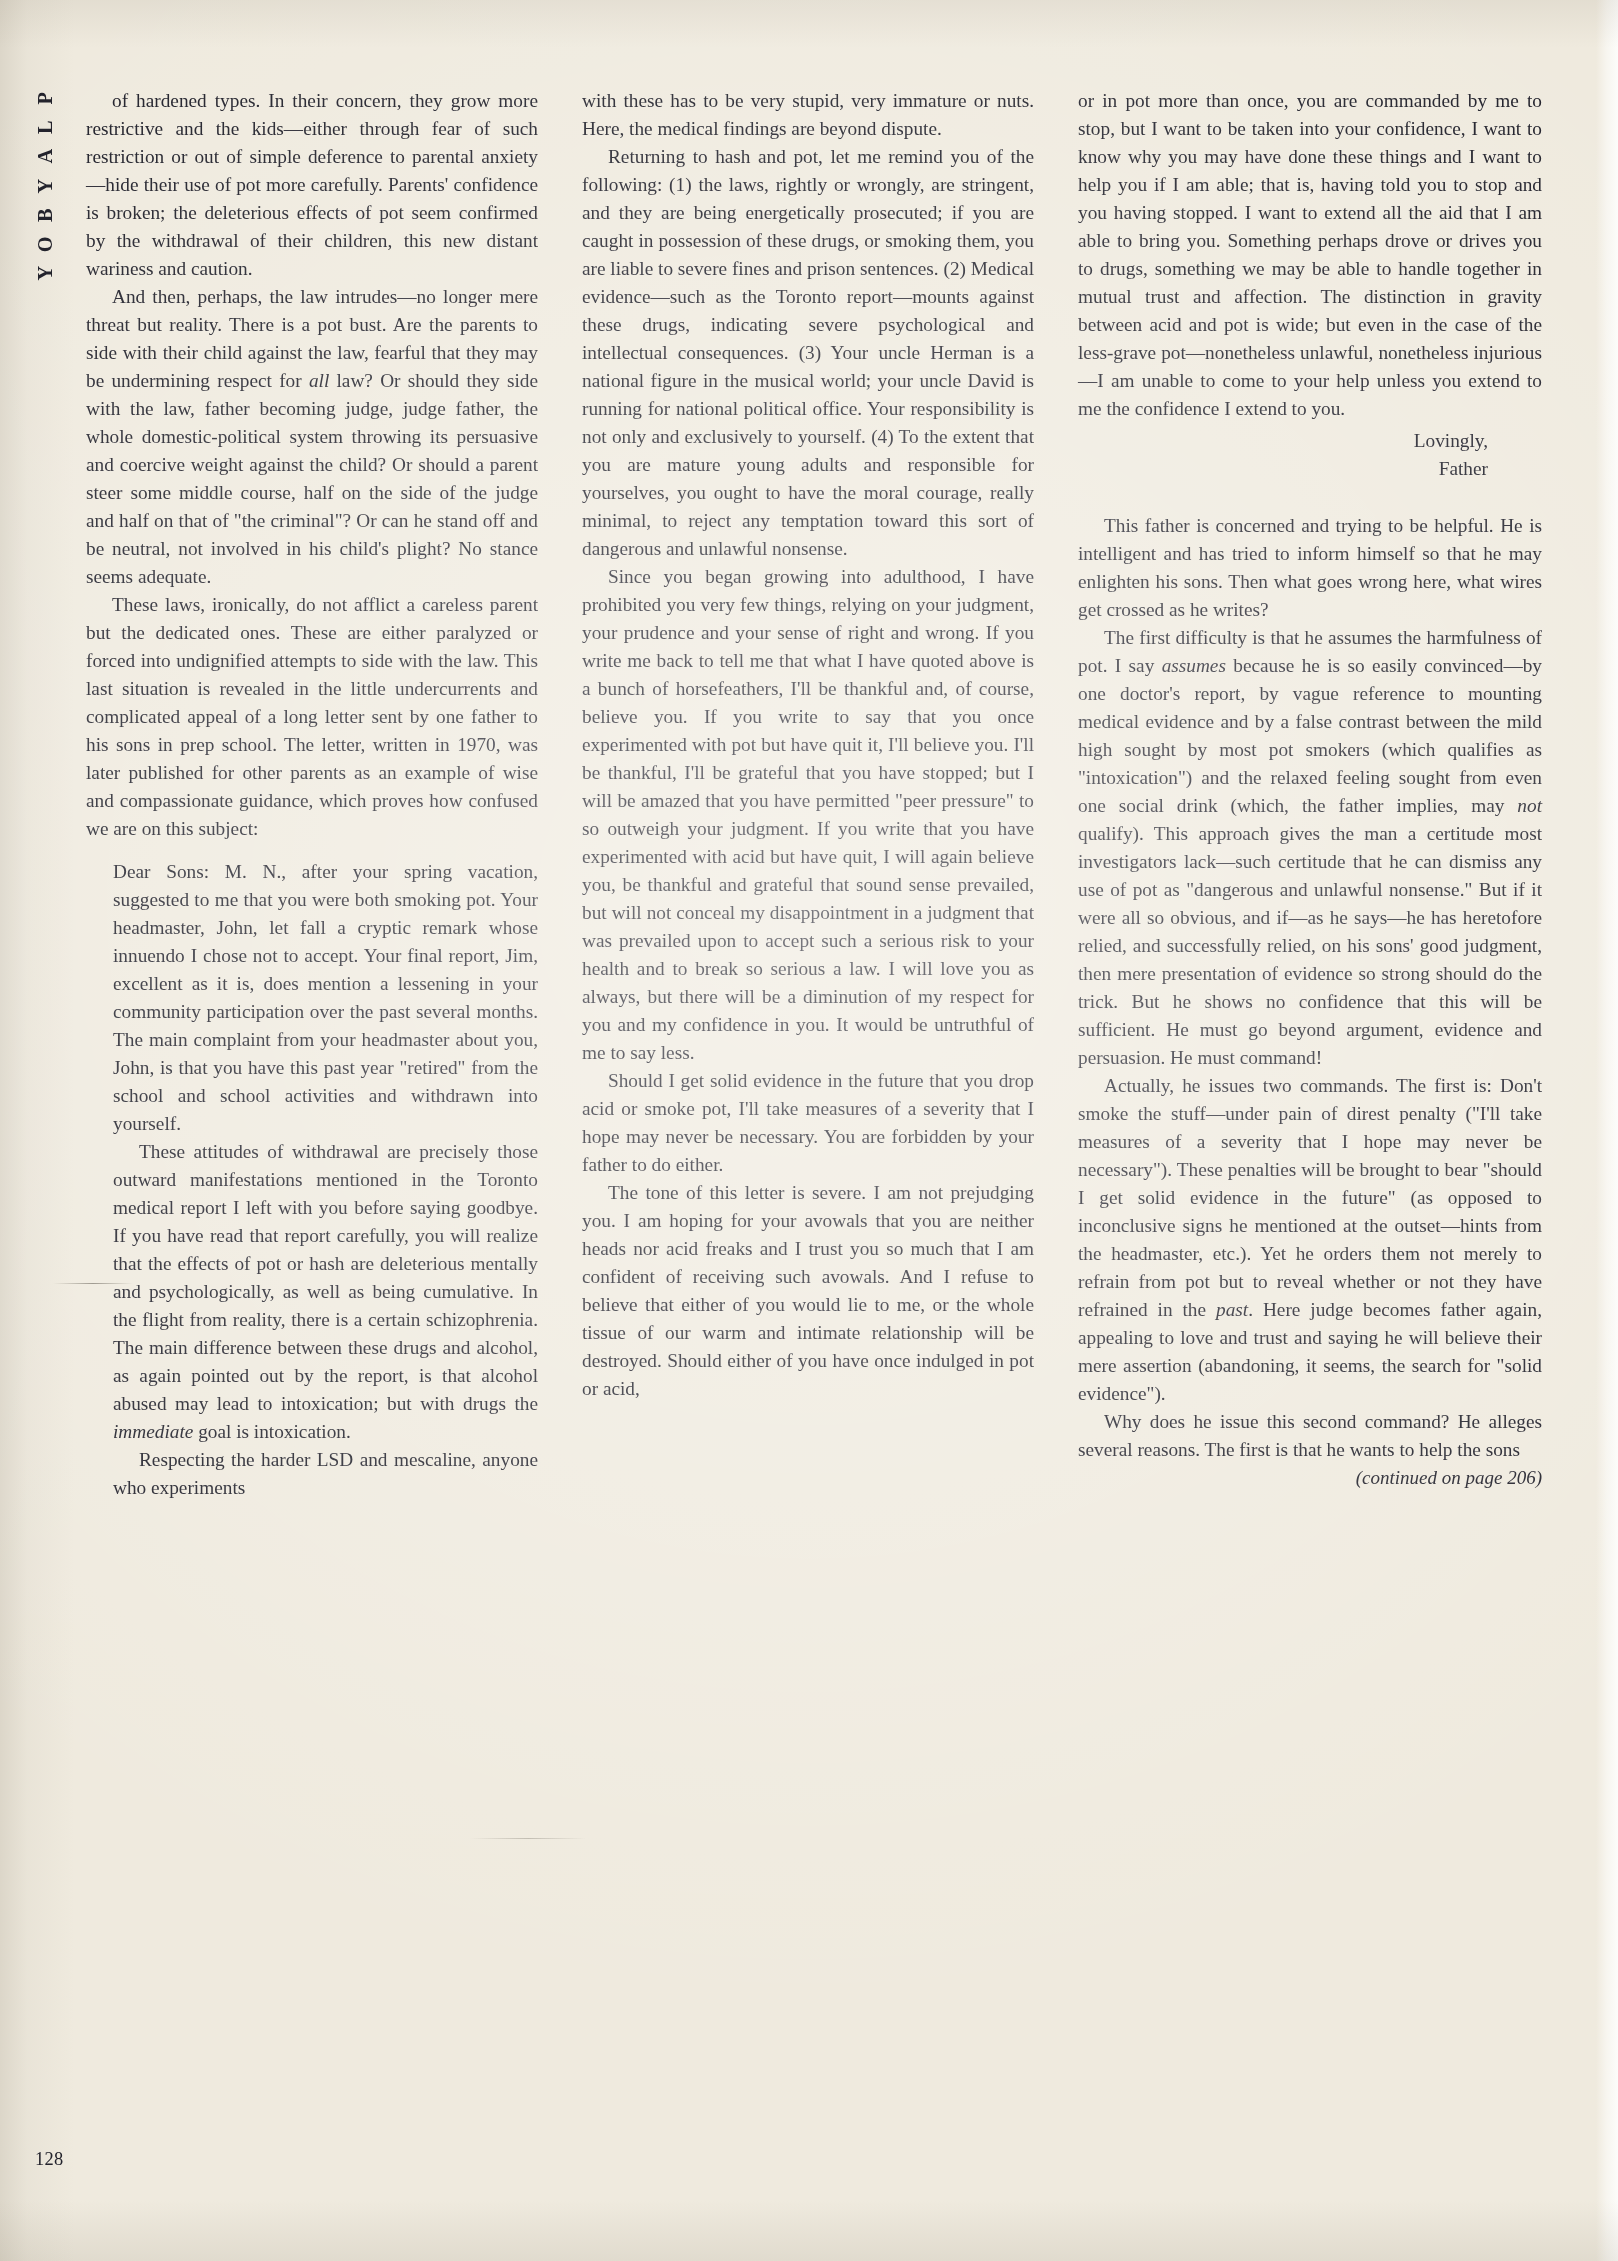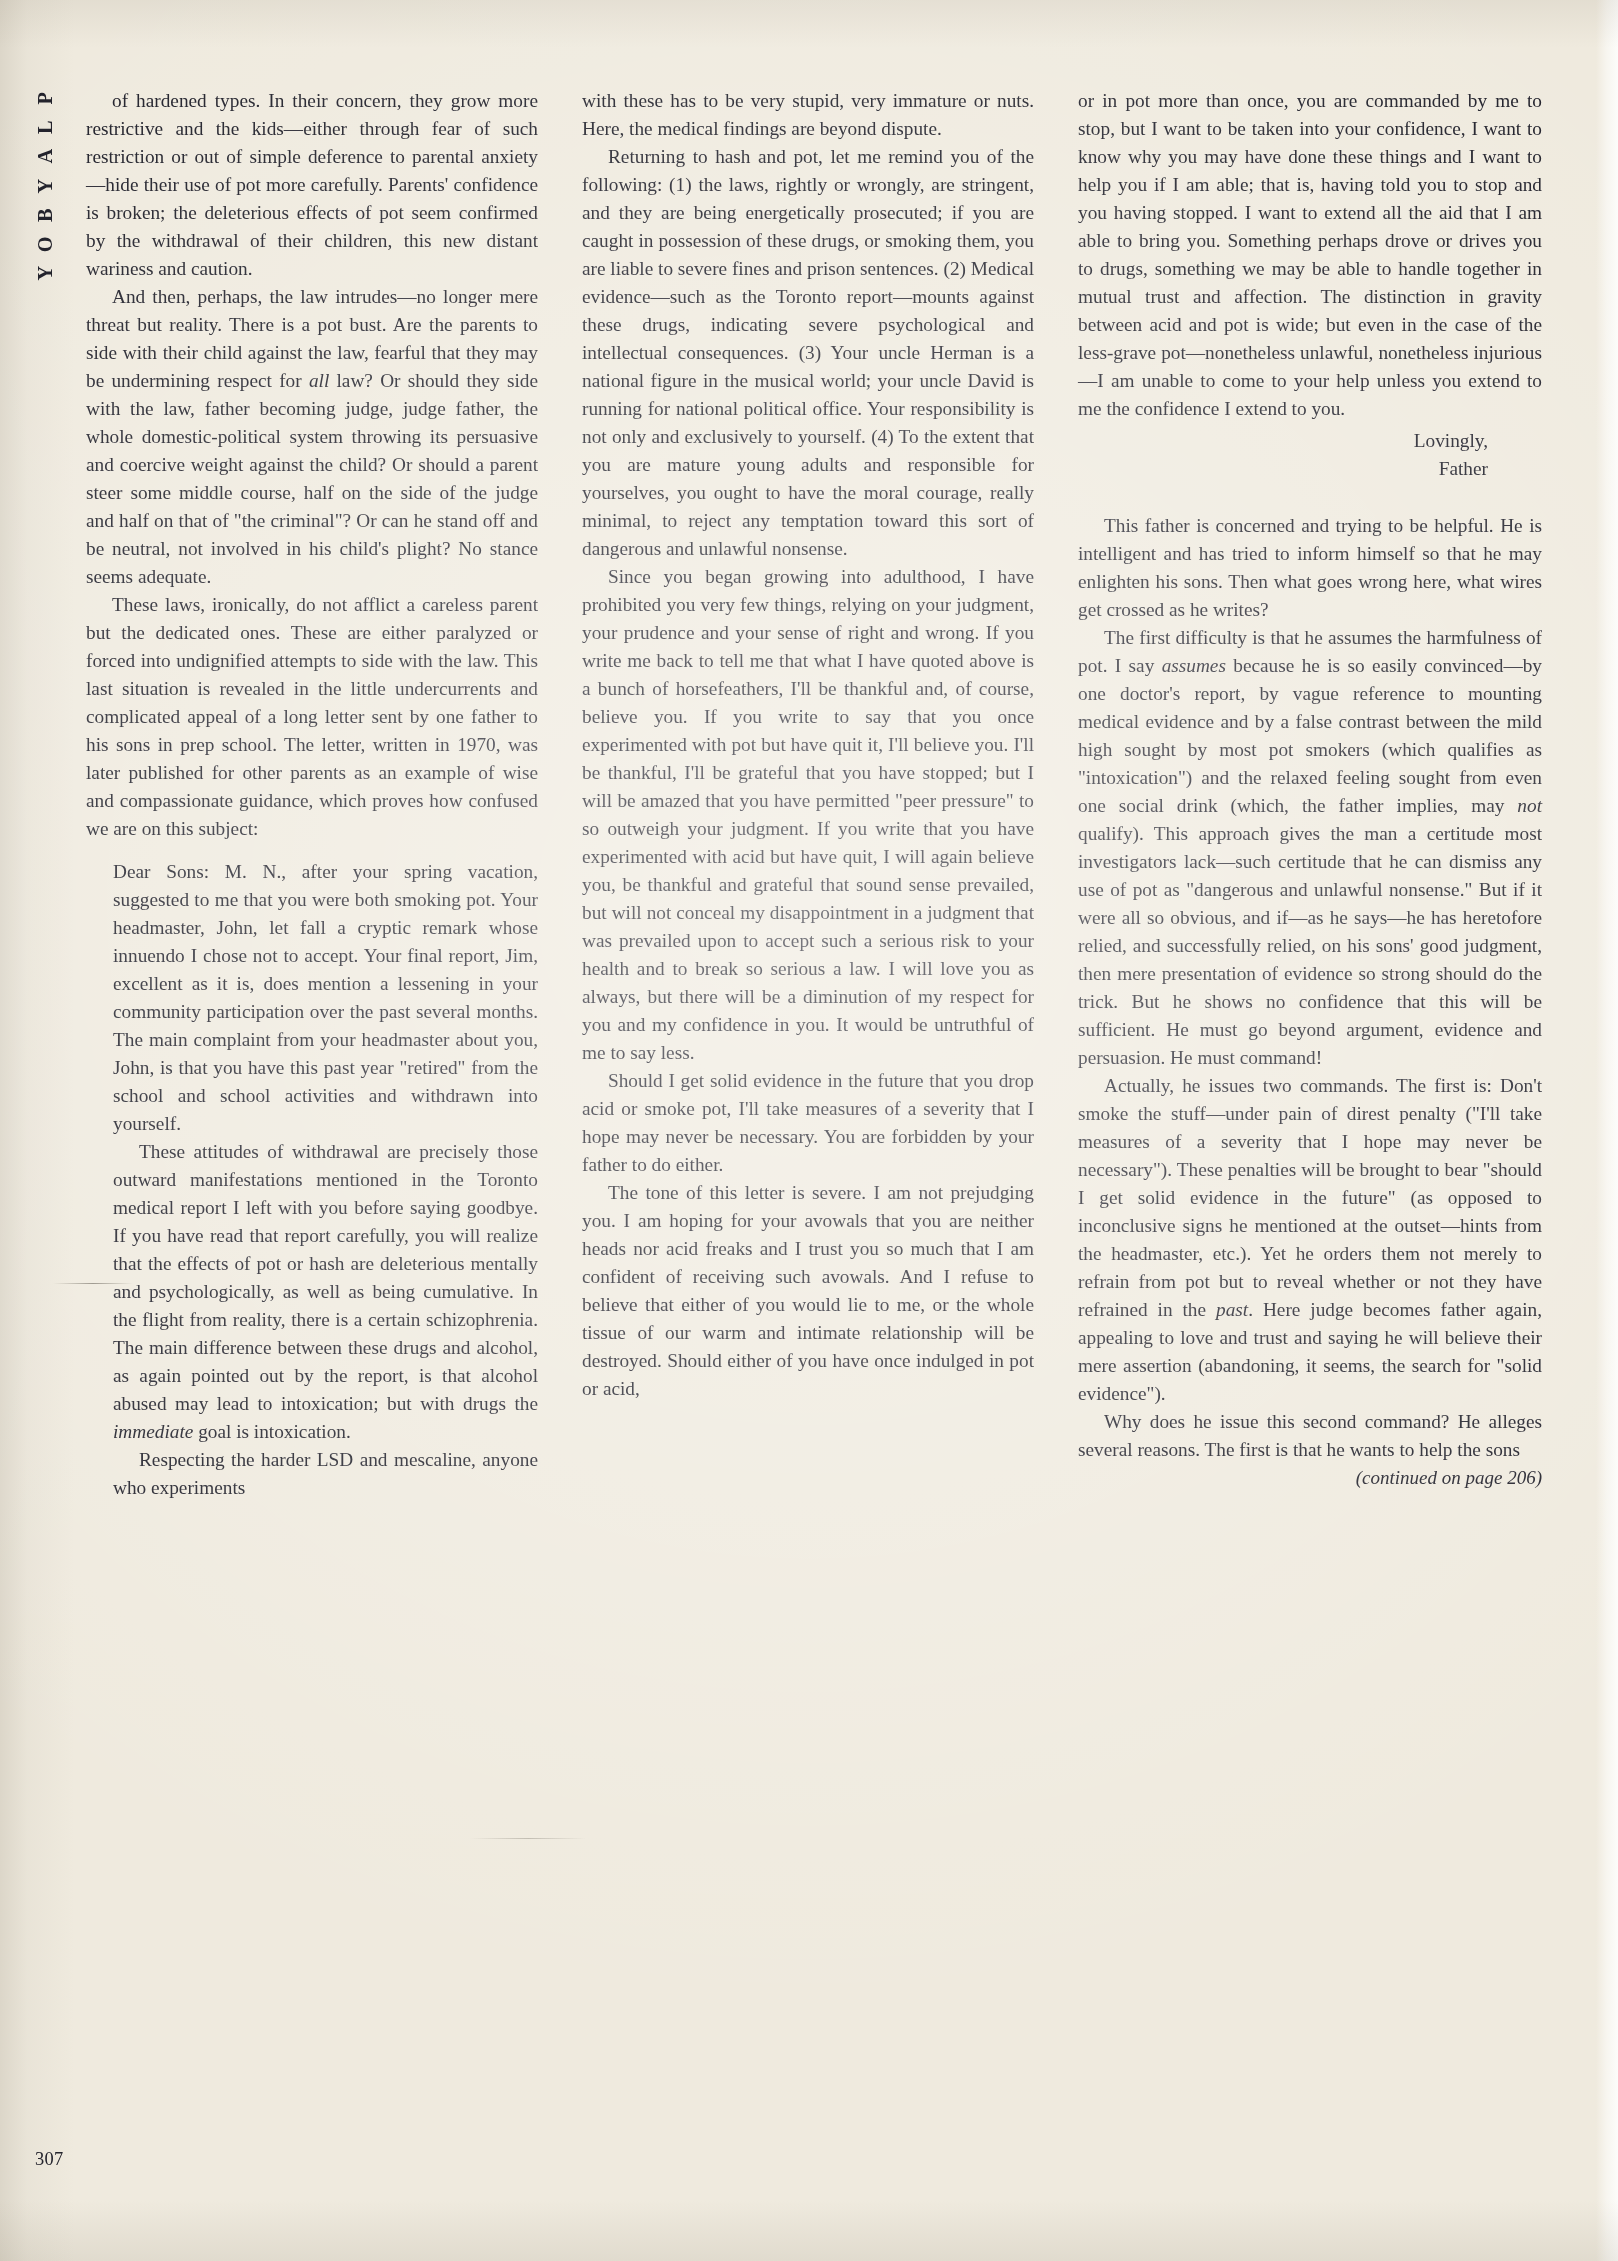--- a/index.html
+++ b/index.html
@@ -172,21 +172,21 @@
   <div id="masthead">
     <span class="mh-letter">P</span>
     <span class="mh-letter">L</span>
     <span class="mh-letter">A</span>
     <span class="mh-letter">Y</span>
     <span class="mh-letter">B</span>
     <span class="mh-letter">O</span>
     <span class="mh-letter">Y</span>
   </div>
 
-  <div id="folio">307</div>
+  <div id="folio">128</div>
 
   <div id="columns">
 
     <div class="column col-1">
       <p class="body">of hardened types. In their concern, they grow more restrictive and the kids—either through fear of such restriction or out of simple deference to parental anxiety—hide their use of pot more carefully. Parents' confidence is broken; the deleterious effects of pot seem confirmed by the withdrawal of their children, this new distant wariness and caution.</p>
       <p class="body">And then, perhaps, the law intrudes—no longer mere threat but reality. There is a pot bust. Are the parents to side with their child against the law, fearful that they may be undermining respect for <em>all</em> law? Or should they side with the law, father becoming judge, judge father, the whole domestic-political system throwing its persuasive and coercive weight against the child? Or should a parent steer some middle course, half on the side of the judge and half on that of "the criminal"? Or can he stand off and be neutral, not involved in his child's plight? No stance seems adequate.</p>
       <p class="body">These laws, ironically, do not afflict a careless parent but the dedicated ones. These are either paralyzed or forced into undignified attempts to side with the law. This last situation is revealed in the little undercurrents and complicated appeal of a long letter sent by one father to his sons in prep school. The letter, written in 1970, was later published for other parents as an example of wise and compassionate guidance, which proves how confused we are on this subject:</p>
 
       <div class="letter-quote">
         <p class="first">Dear Sons: M. N., after your spring vacation, suggested to me that you were both smoking pot. Your headmaster, John, let fall a cryptic remark whose innuendo I chose not to accept. Your final report, Jim, excellent as it is, does mention a lessening in your community participation over the past several months. The main complaint from your headmaster about you, John, is that you have this past year "retired" from the school and school activities and withdrawn into yourself.</p>

